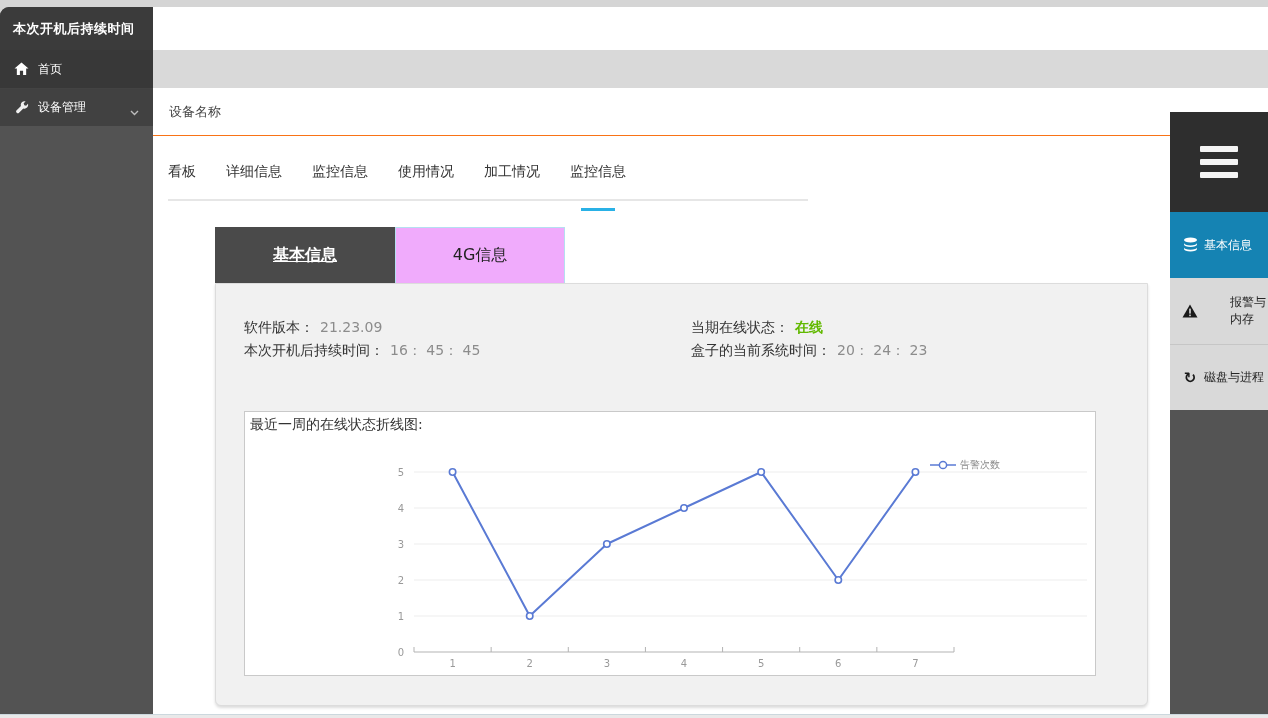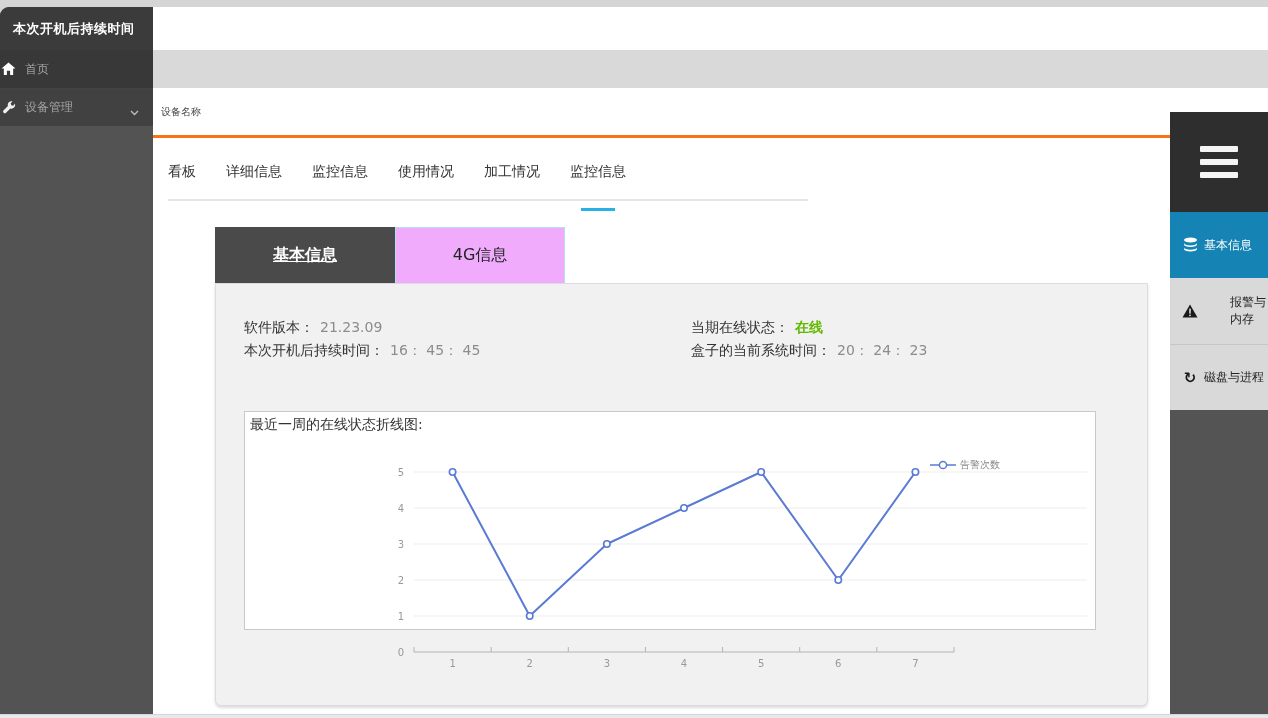--- a/index.html
+++ b/index.html
@@ -2,52 +2,52 @@
 <html><head>
 <meta charset="utf-8">
 <style>
   html,body{margin:0;padding:0;background:#d5d5d5;font-family:"DejaVu Sans","Liberation Sans",sans-serif;}
   .stage{position:relative;width:1268px;height:718px;background:#d5d5d5;overflow:hidden;}
   svg{font-family:inherit;}
 
   
   .left-sidebar{position:absolute;left:0;top:7px;width:153px;height:707px;background:#535353;border-top-left-radius:9px;overflow:hidden;}
   .ls-title{height:43px;background:#3b3b3b;color:#fff;font-size:13px;font-weight:bold;line-height:43px;padding-left:13px;letter-spacing:.5px;}
-  .ls-item{height:38px;display:flex;align-items:center;color:#a3a3a3;font-size:12px;cursor:pointer;position:relative;}
+  .ls-item{height:38px;display:flex;align-items:center;color:#ffffff;font-size:12px;padding-left:13px;cursor:pointer;position:relative;}
   .ls-item .ic{width:17px;height:16px;margin-right:8px;display:flex;align-items:center;justify-content:center;}
   .ls-home{background:#383838;border-bottom:1px solid #434343;}
   .ls-device{background:#414141;height:37px;}
   .ls-chevron{position:absolute;right:14px;top:16px;}
 
   
   .top-white{position:absolute;left:153px;top:7px;width:1115px;height:43px;background:#ffffff;}
   .top-gray{position:absolute;left:153px;top:50px;width:1115px;height:38px;background:#d9d9d9;}
 
   
   .main{position:absolute;left:153px;top:88px;width:1017px;height:626px;background:#fff;}
-  .device-header{height:47px;border-bottom:3px solid #f97316;line-height:47px;padding-left:8px;font-size:10px;color:#444;}
+  .device-header{height:47px;border-bottom:1px solid #f97316;line-height:47px;padding-left:16px;font-size:13px;color:#444;}
 
   .tabs{position:absolute;left:15px;top:73px;width:640px;height:40px;display:flex;gap:30px;border-bottom:2px solid #e6e6e6;box-sizing:border-box;}
   .tab{font-size:14px;color:#333;line-height:20px;margin-top:0;cursor:pointer;position:relative;white-space:nowrap;}
   .tab.active::after{content:"";position:absolute;left:50%;transform:translateX(-50%);bottom:-12px;width:34px;height:3px;background:#29b1e6;}
 
   .subtabs{position:absolute;left:62px;top:139px;display:flex;}
   .subtab{height:56px;display:flex;align-items:center;justify-content:center;font-size:16px;cursor:pointer;box-sizing:border-box;}
   .subtab.active{width:180px;background:#4a4a4a;color:#fff;font-weight:bold;text-decoration:underline;}
   .subtab.inactive{width:170px;background:#f0abfc;color:#222;border:1px solid #b5dff0;border-bottom:none;}
 
   .panel{position:absolute;left:62px;top:195px;width:933px;height:423px;background:#f1f1f1;border:1px solid #dcdcdc;border-radius:0 0 6px 6px;box-shadow:0 2px 3px rgba(0,0,0,.14);box-sizing:border-box;}
   .info-col{position:absolute;top:32px;font-size:14px;line-height:23px;color:#333;}
   .info-col.c1{left:28px;}
   .info-col.c2{left:475px;}
   .info-row .lab{color:#333;}
   .info-row .val{color:#8c8c8c;margin-left:6px;}
   .info-row .val.status{font-weight:bold;}
 
-  .chart-box{position:absolute;left:28px;top:127px;width:852px;height:219px;background:#fff;border:1px solid #c9c9c9;box-sizing:border-box;padding-left:28px;}
+  .chart-box{position:absolute;left:28px;top:127px;width:852px;height:265px;background:#fff;border:1px solid #c9c9c9;box-sizing:border-box;padding-left:28px;}
   .chart-title{position:absolute;left:5px;top:4px;font-size:14px;color:#333;}
   .chart-svg{position:absolute;left:0;top:0;}
   .legend{position:absolute;left:685px;top:26px;display:flex;align-items:center;cursor:pointer;margin-top:20px;}
   .legend .ltext{font-size:10px;color:#8a8a8a;margin-left:4px;}
 
   
   .right-sidebar{position:absolute;left:1170px;top:88px;width:98px;height:626px;background:#fff;}
   .rs-menu{position:absolute;left:0;top:24px;width:98px;height:100px;background:#2e2e2e;display:flex;flex-direction:column;align-items:center;justify-content:center;gap:7px;cursor:pointer;}
   .rs-bar{width:38px;height:6px;background:#f4f4f4;border-radius:1px;}
   .rs-item{position:absolute;left:0;width:98px;height:66px;display:flex;align-items:center;padding-left:12px;box-sizing:border-box;font-size:12px;cursor:pointer;}

